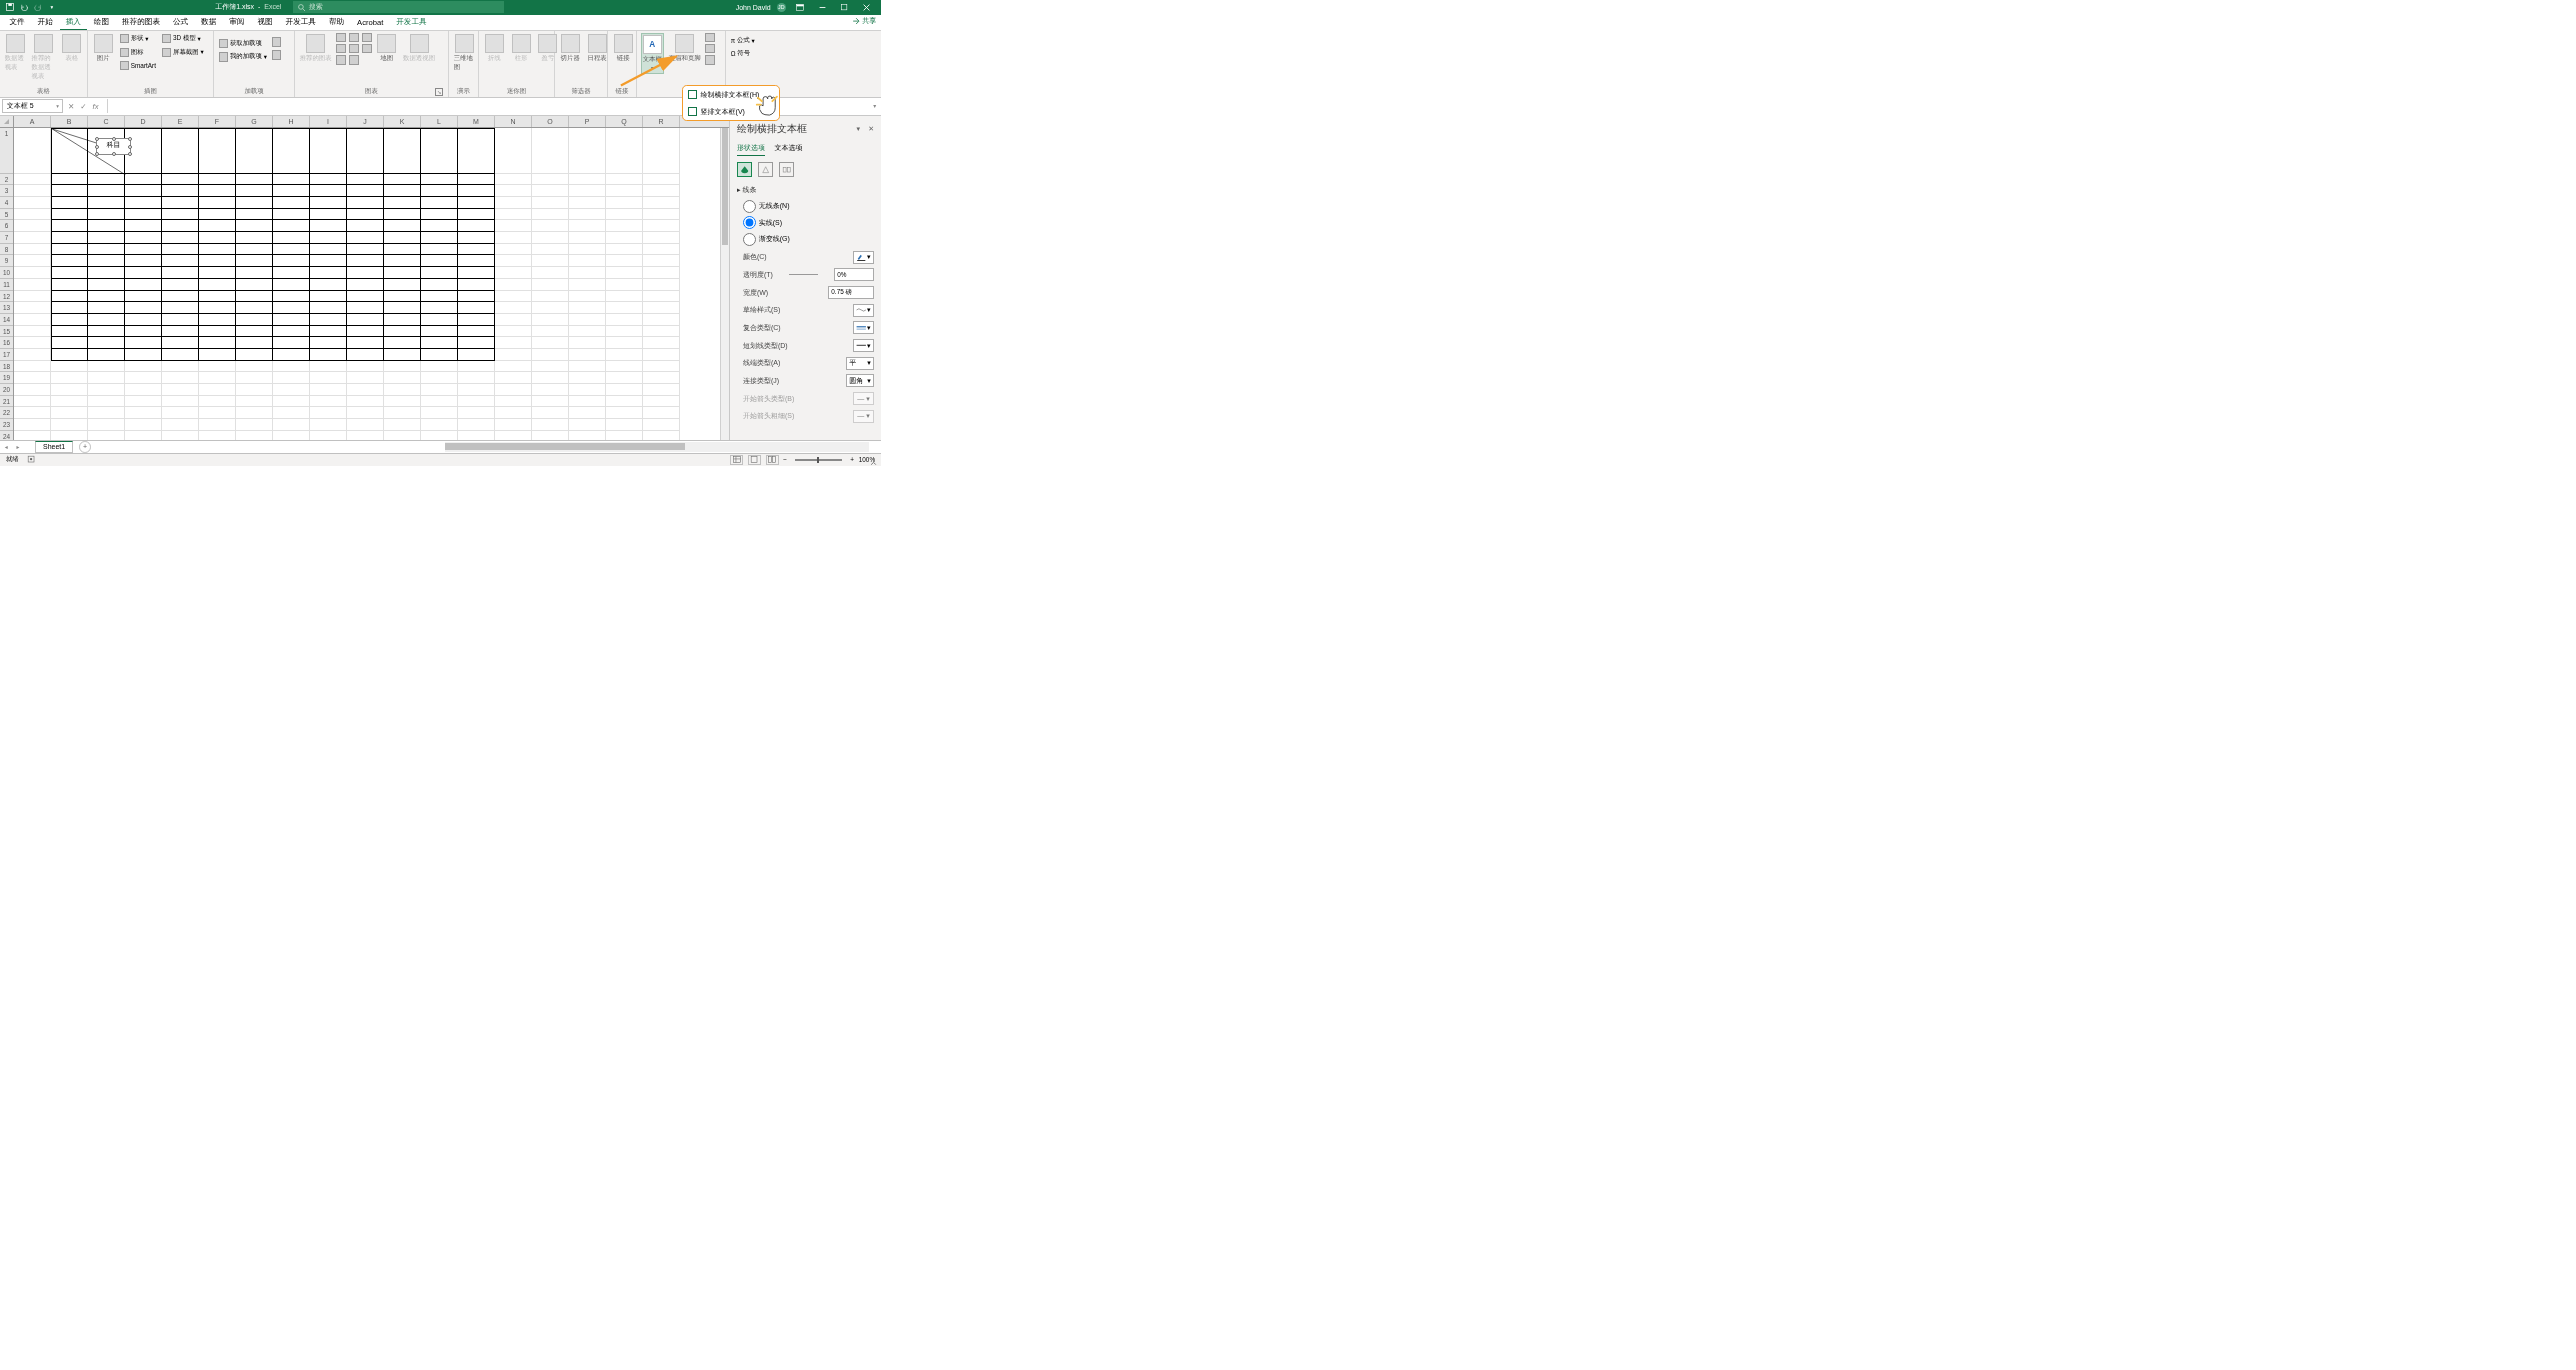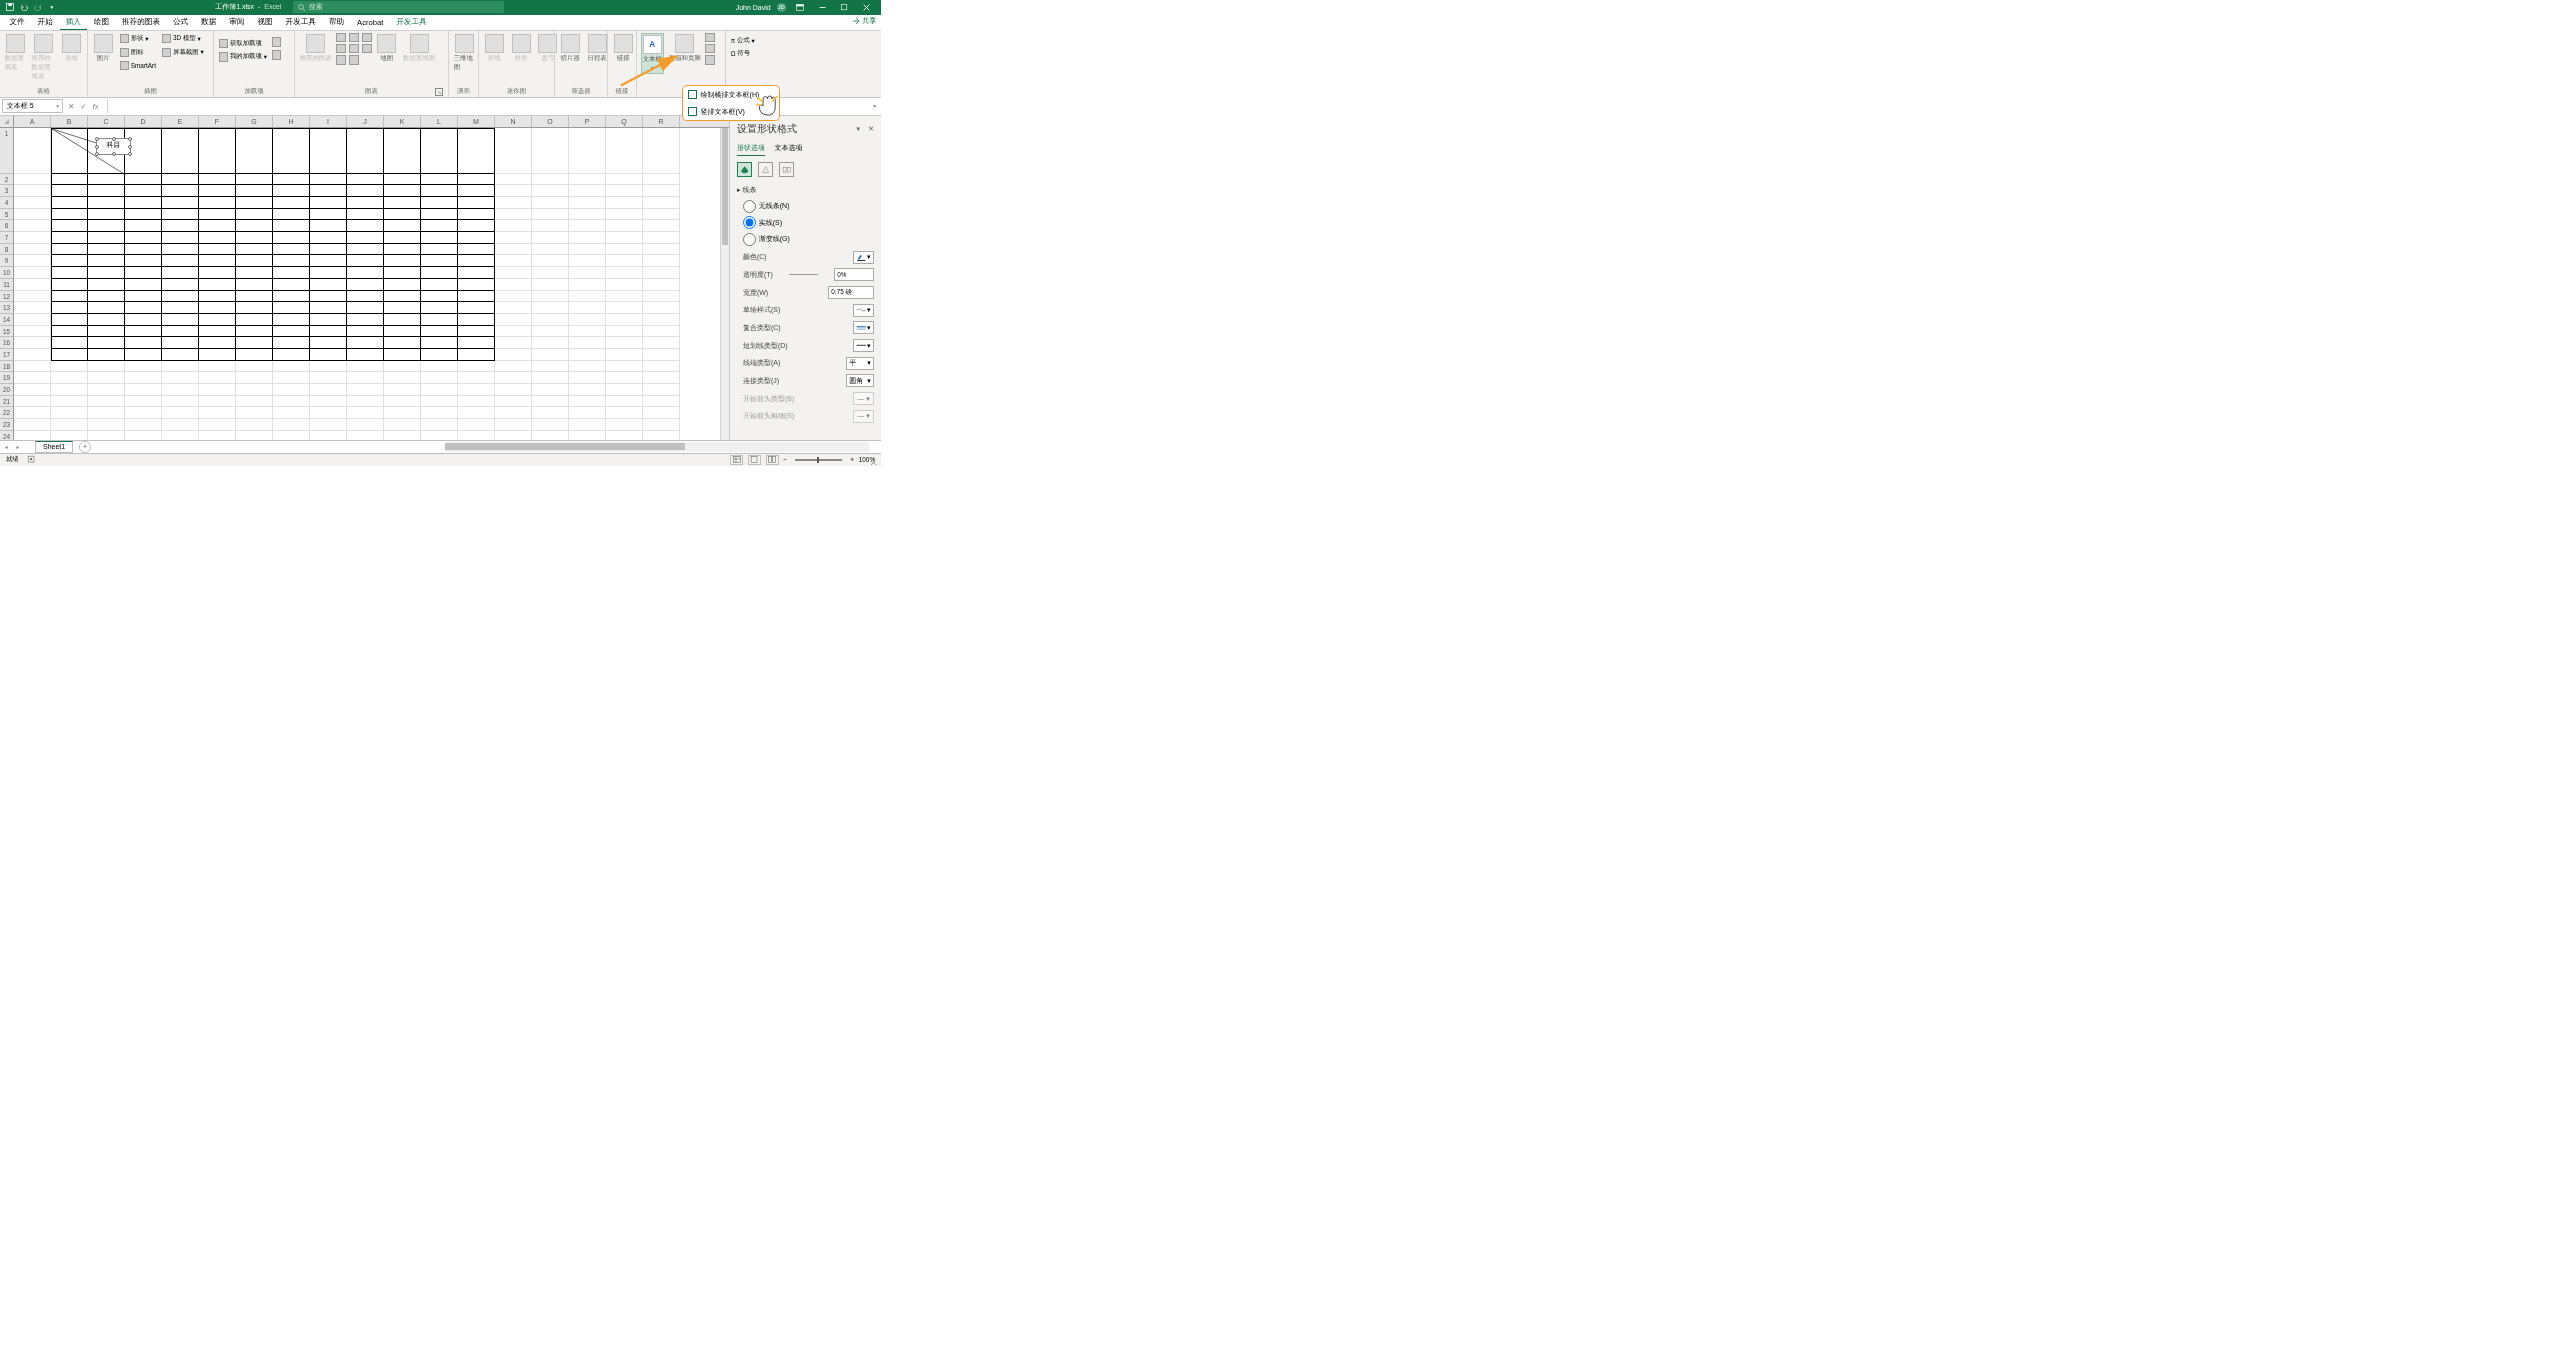--- a/index.html
+++ b/index.html
@@ -935,21 +935,21 @@
           </div>
         </div>
     </div>
     <div class="vscroll">
         <div class="vthumb"></div>
       </div>
   </div>
 
   <div class="panel">
     <div class="panel-hdr">
-      <div class="panel-title">设置形状格式</div>
+      <div class="panel-title">绘制横排文本框</div>
       <div style="display:flex;gap:8.2px;color:#666">
         <span>▾</span>
         <span>✕</span>
       </div>
     </div>
     <div class="ptabs">
       <div class="ptab active">形状选项</div>
       <div class="ptab">文本选项</div>
     </div>
     <div class="picons">

